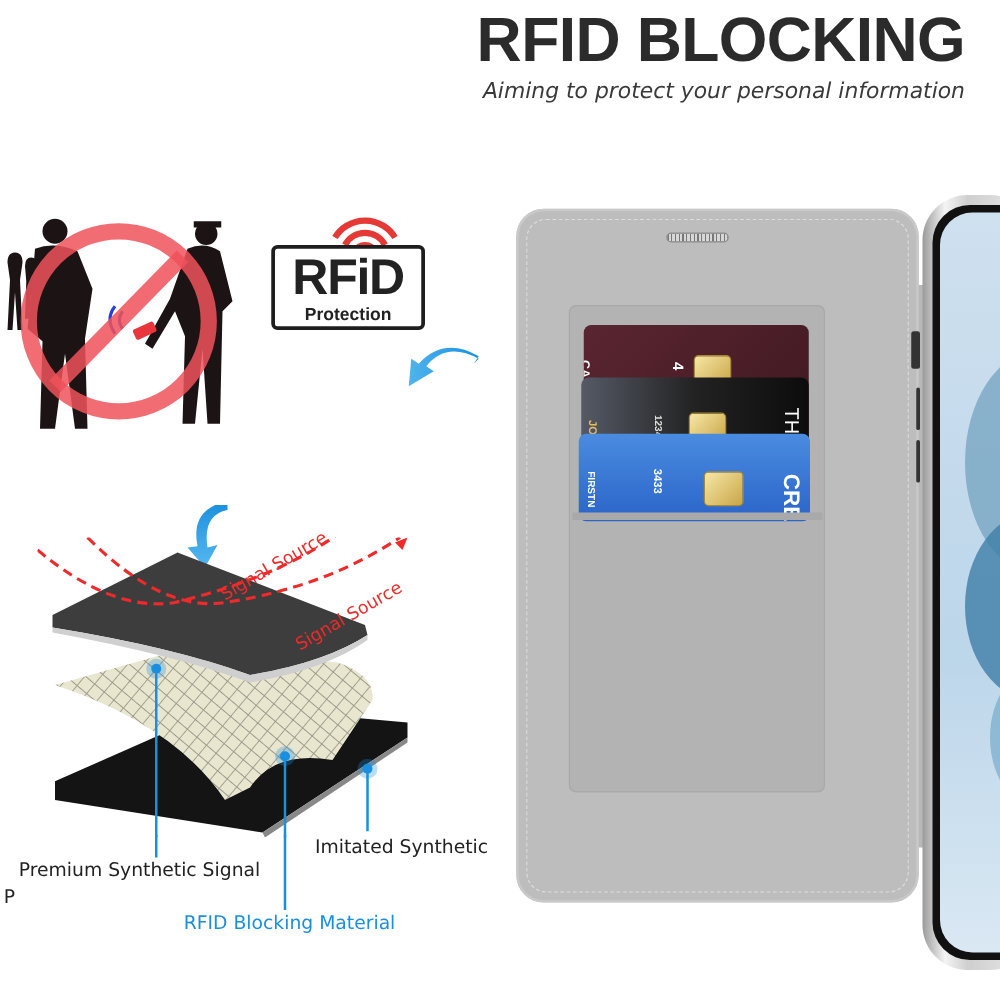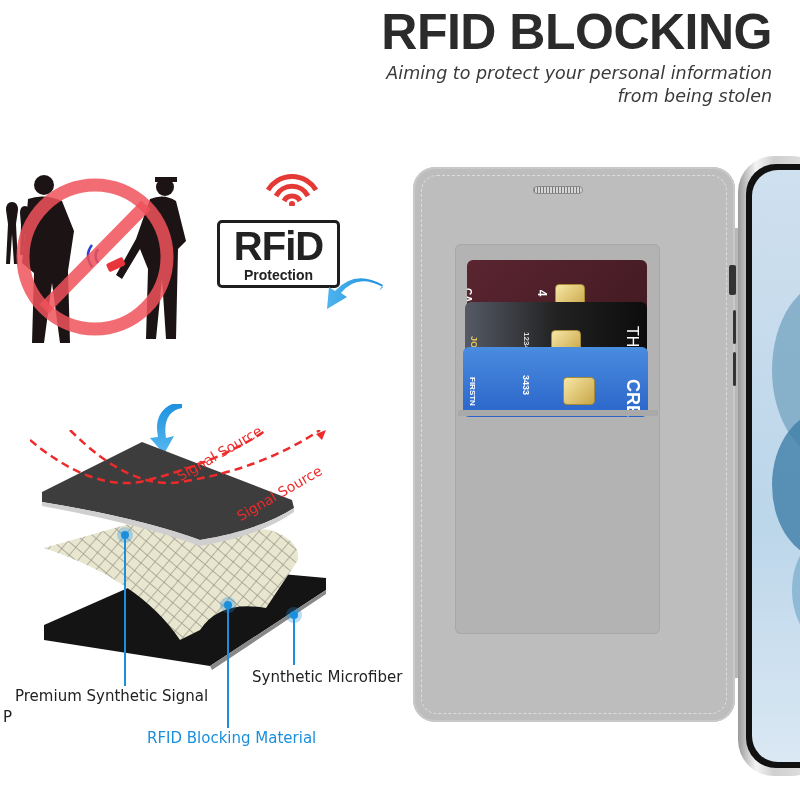--- a/index.html
+++ b/index.html
@@ -17,21 +17,21 @@
     }
     .subline {
       position: absolute; right: 28px; top: 62px;
       font-family: "DejaVu Sans", sans-serif;
       font-size: 17.5px; line-height: 23px; color: #3a3a3a; text-align: right; white-space: nowrap; font-style: italic;
     }
 
     
     .rfid-badge {
       position: absolute; left: 217px; top: 196px; width: 123px; height: 68px;
-      border: 3px solid #1e1e1e; border-radius: 5px; background: #fff; margin-top: 24px;
+      border: 3px solid #1e1e1e; border-radius: 5px; background: #fff;
     }
     .rfid-badge .big {
       position: absolute; left: 0; right: 0; top: 3px; text-align: center;
       font-weight: 700; font-size: 40px; line-height: 40px; color: #222; letter-spacing: -1px;
     }
     .rfid-badge .small {
       position: absolute; left: 0; right: 0; top: 44px; text-align: center;
       font-weight: 700; font-size: 14px; line-height: 16px; color: #222;
     }
     .rfid-wifi { position: absolute; left: 262px; top: 172px; width: 60px; height: 34px; }
@@ -93,21 +93,20 @@
     }
     .blob { position: absolute; border-radius: 50%; }
     .btn-side { position: absolute; background: #333; border-radius: 2px; }
   </style>
 </head>
 <body>
 
 <div class="headline">RFID BLOCKING</div>
 <div class="subline">
   <div>Aiming to protect your personal information</div>
-  <div>from being stolen</div>
 </div>
 
 <svg class="abs" style="left:0;top:165px;width:205px;height:200px" viewBox="0 0 205 200">
 
   <path d="M6 45 q0-8 6-8 q6 0 6 8 l-2 14 l2 40 h-4 l-2 -30 l-2 30 h-4 l2-40 z" fill="#1c1414"></path>
   <path d="M20 48 q0-7 5-7 q5 0 5 7 l-1 12 l1 30 h-3 l-2 -22 l-2 22 h-3 l1-30 z" fill="#1c1414"></path>
 
   <circle cx="44" cy="20" r="10" fill="#1c1414"></circle>
   <path d="M28 34 q16-6 34 2 l12 30 l-6 40 l2 72 h-10 l-8 -60 l-8 60 h-12 l2 -70 l-12 -10 l4 -40 z" fill="#1c1414"></path>
 
@@ -187,21 +186,21 @@
   <line x1="264" y1="185" x2="264" y2="235" stroke="#1a8fde" stroke-width="2"></line>
 </svg>
 
 <div class="abs" style="left:124px;top:668px;width:2px;height:18px;background:#1a8fde"></div>
 <div class="abs" style="left:227px;top:668px;width:2px;height:60px;background:#1a8fde"></div>
 
 <div class="signal-text" style="left:182px;top:468px;transform:rotate(-30deg)">Signal Source</div>
 <div class="signal-text" style="left:242px;top:508px;transform:rotate(-30deg)">Signal Source</div>
 
 <div class="label" style="left:15px;top:687px">Premium Synthetic Signal</div>
-<div class="label" style="left:252px;top:668px">Synthetic Microfiber</div>
+<div class="label" style="left:252px;top:668px">Imitated Synthetic</div>
 <div class="label blue" style="left:147px;top:729px">RFID Blocking Material</div>
 <div class="label cut" style="left:3px;top:708px">P</div>
 
 <div class="case-tab"></div>
 <div class="case">
   <div class="case-stitch"></div>
 </div>
 <div class="speaker"></div>
 <div class="window"></div>
 

